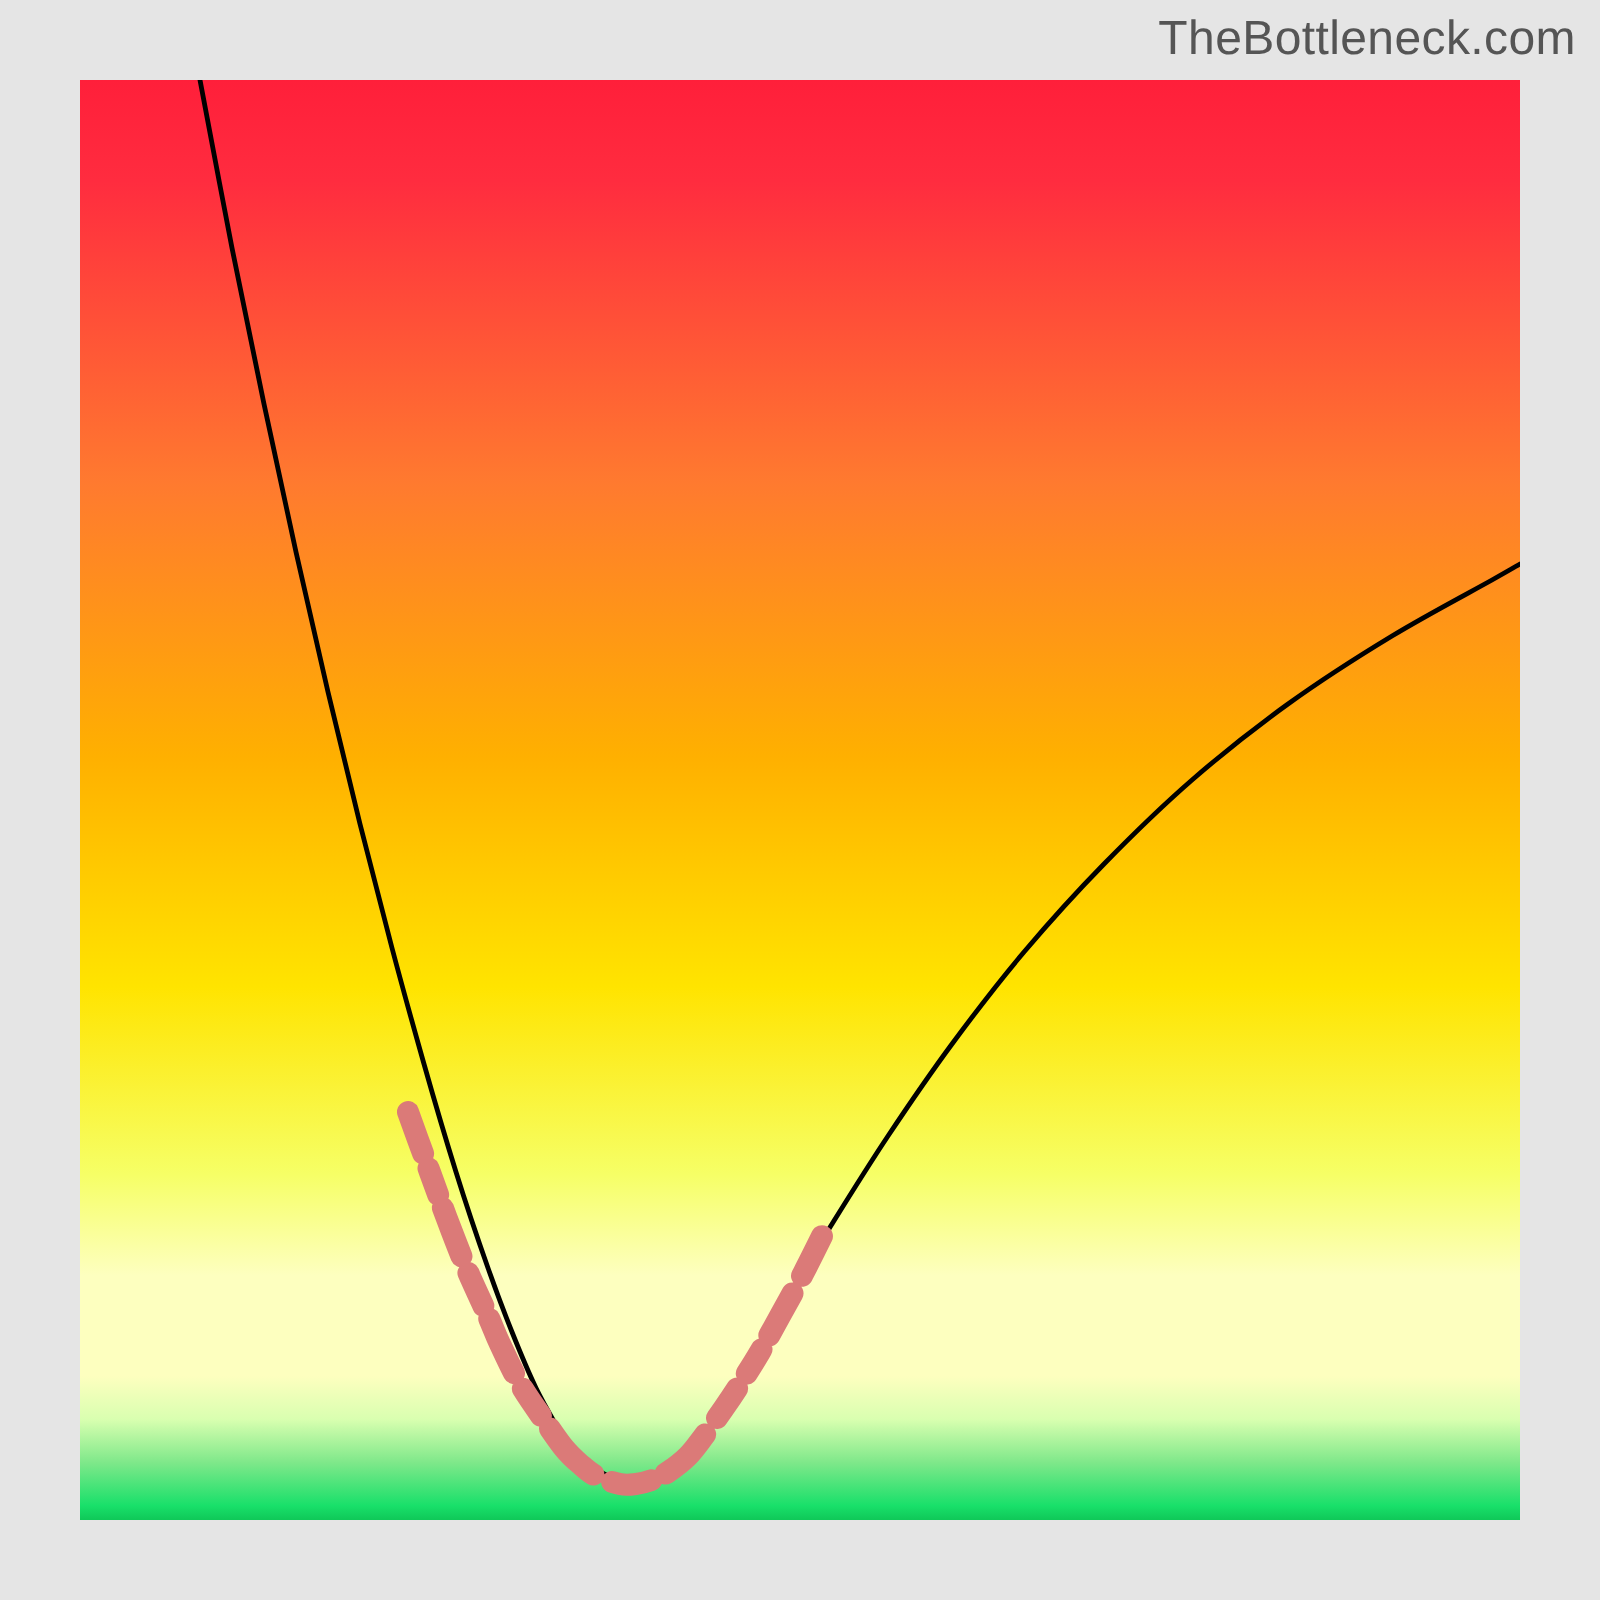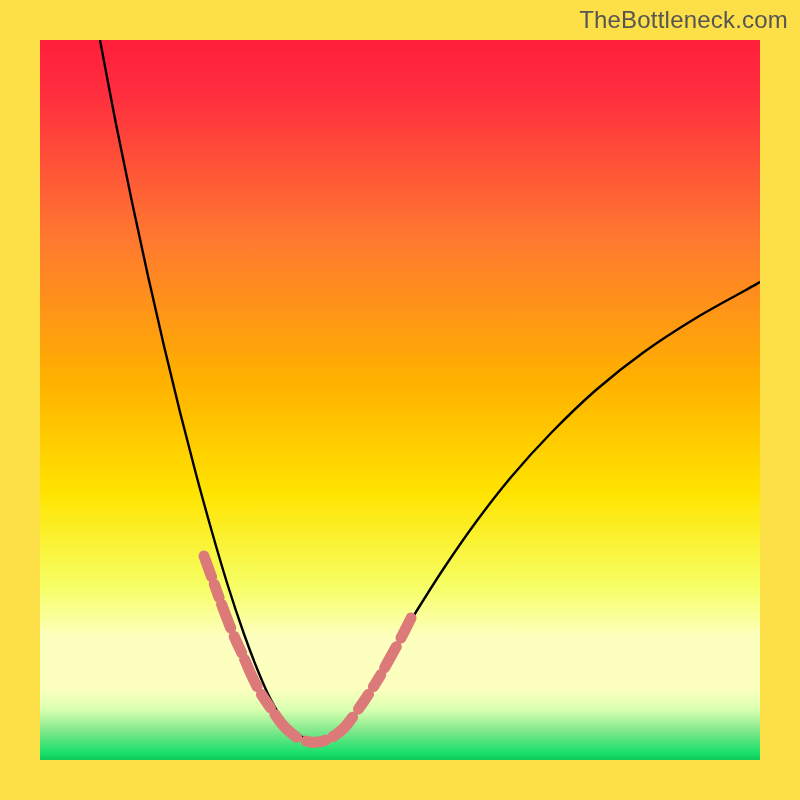--- a/index.html
+++ b/index.html
@@ -10,21 +10,21 @@
     background: #000;
     overflow: hidden;
     font-family: Arial, Helvetica, sans-serif;
   }
   .frame {
     position: absolute;
     left: 0;
     top: 0;
     width: 800px;
     height: 800px;
-    background: #fde047;
+    background: #e5e5e5;
   }
   .plot-area {
     position: absolute;
     left: 40px;
     top: 40px;
     width: 720px;
     height: 720px;
     overflow: hidden;
   }
   .gradient-bg {

